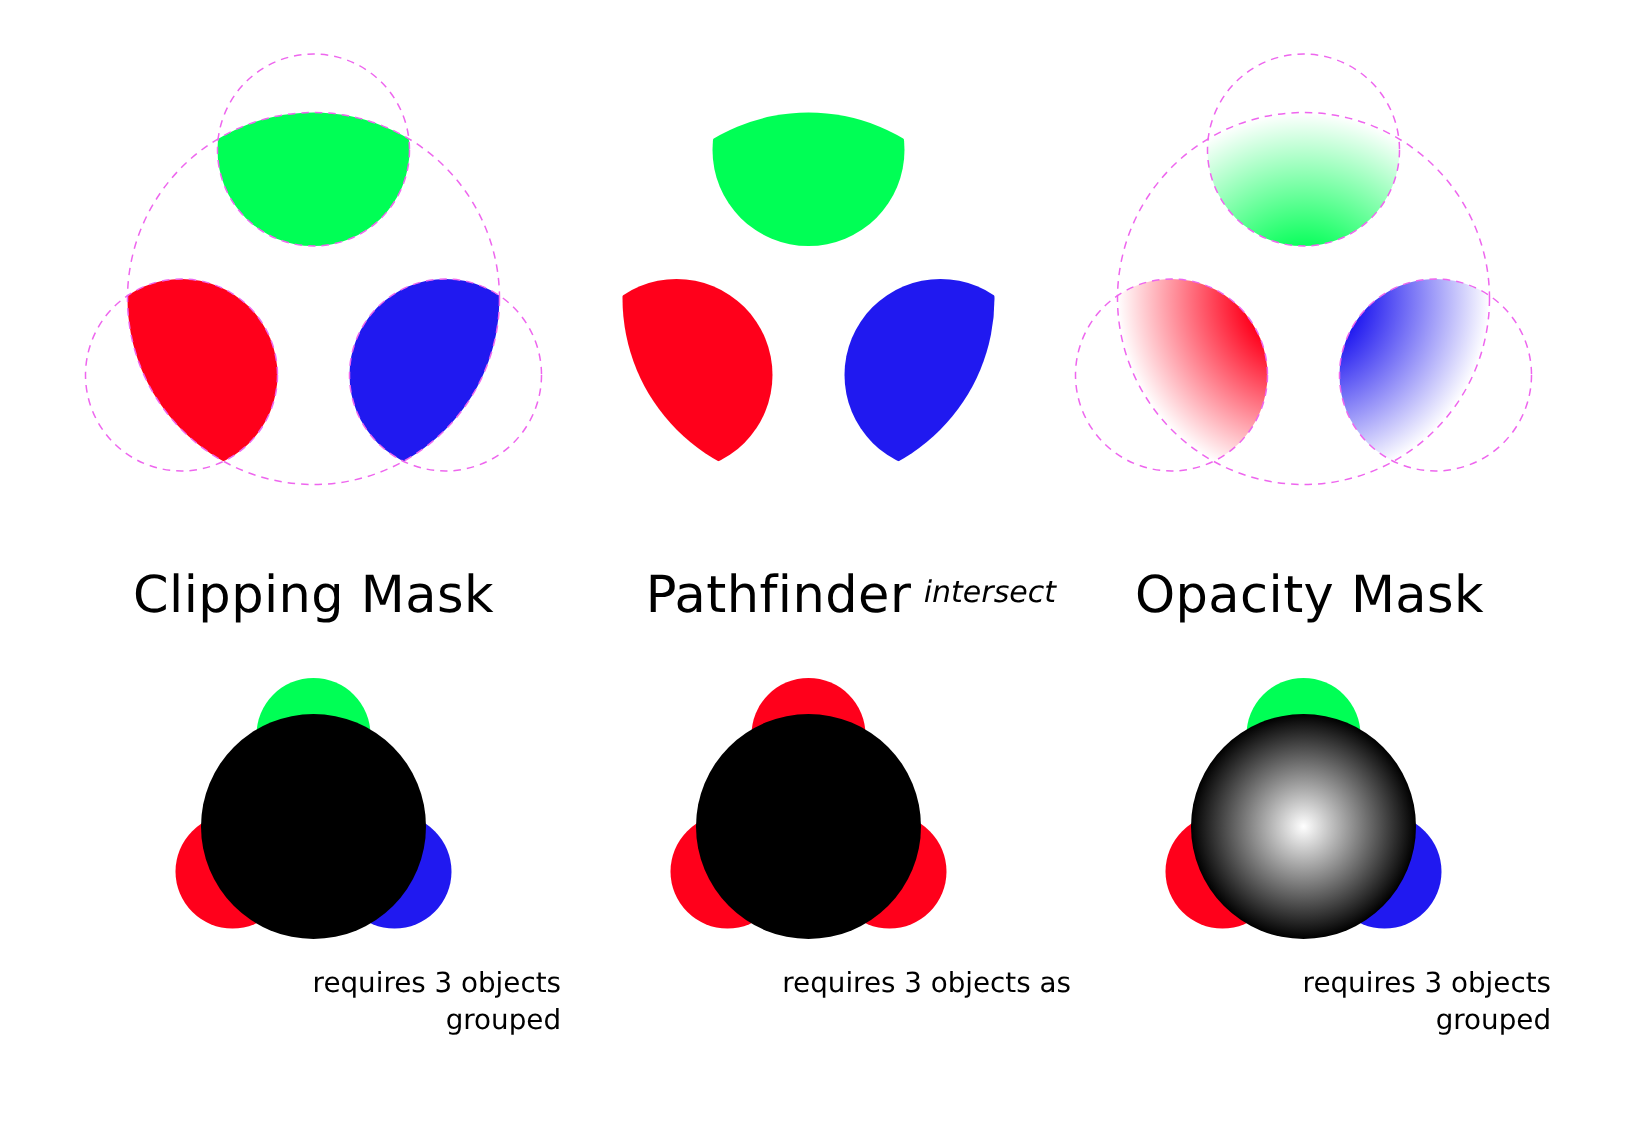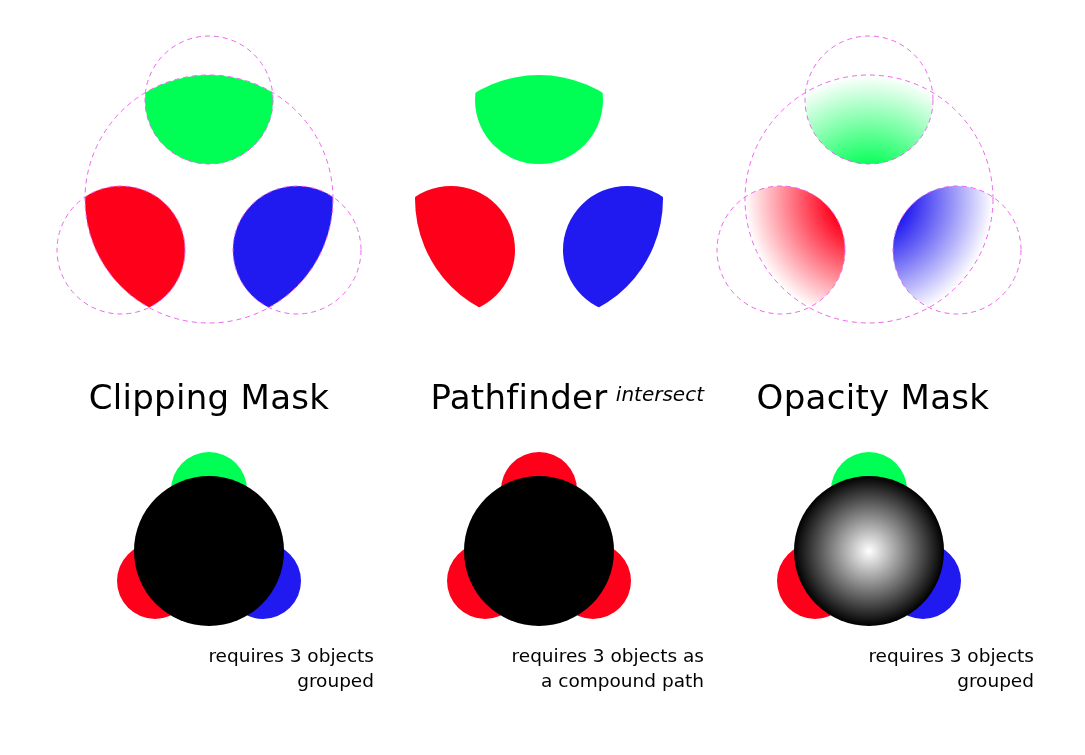--- a/index.html
+++ b/index.html
@@ -106,20 +106,19 @@
 
 <div class="title" style="left:44px;">Clipping Mask</div>
 <div class="title" style="left:354px;">Pathfinder</div>
 <div class="subtitle" style="left:374px;">intersect</div>
 <div class="title" style="left:708px;">Opacity Mask</div>
 
 <div class="caption" style="left:44px;">
   <div>requires 3 objects</div>
   <div>grouped</div>
 </div>
-<div class="caption" style="left:374px;">
+<div class="caption" style="left:384px;">
   <div>requires 3 objects as</div>
-  <div>a compound path</div>
 </div>
 <div class="caption" style="left:704px;">
   <div>requires 3 objects</div>
   <div>grouped</div>
 </div>
 
 </body></html>

